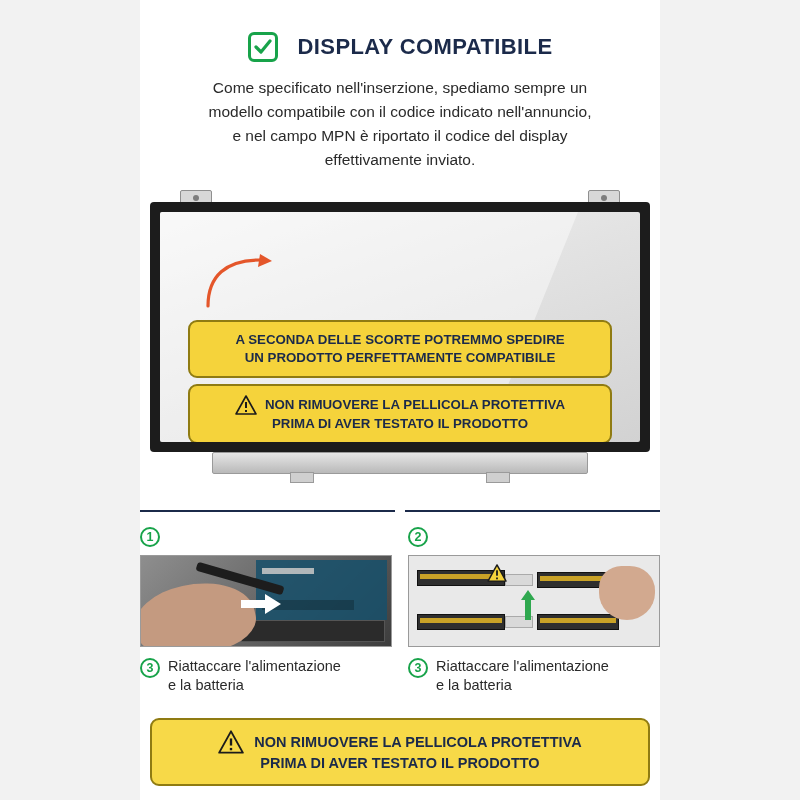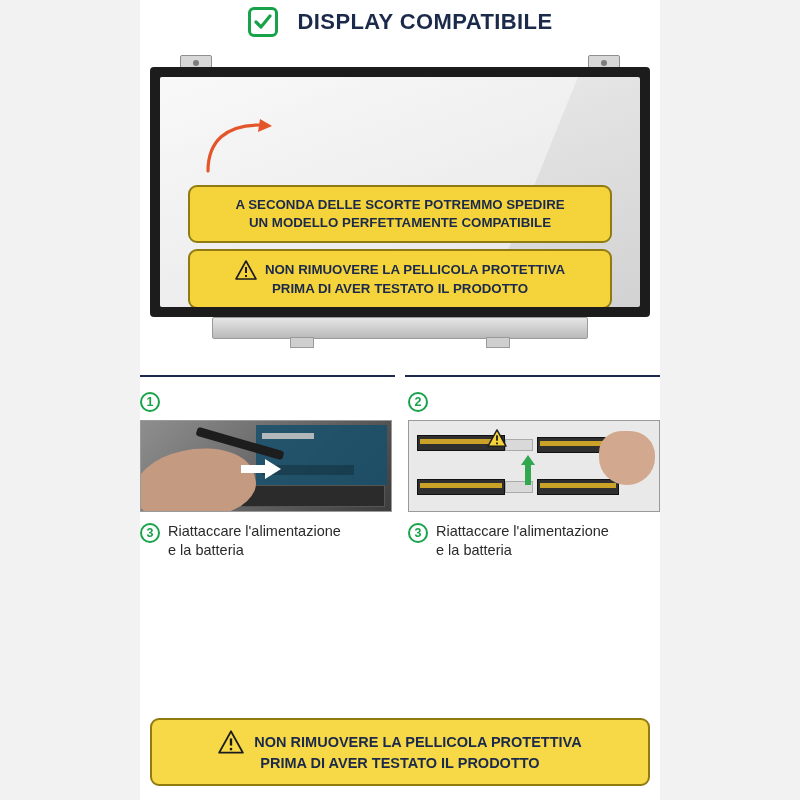--- a/index.html
+++ b/index.html
@@ -37,21 +37,21 @@
     width: 520px;
     height: 800px;
   }
 
   
   .header {
     display: flex;
     align-items: center;
     justify-content: center;
     gap: 20px;
-    margin-top: 7px;
+    margin-top: 32px;
   }
   .check-badge {
     width: 30px;
     height: 30px;
     border-radius: 6px;
     background: #ffffff;
     border: 3px solid #18a34a;
     display: flex;
     align-items: center;
     justify-content: center;
@@ -374,37 +374,43 @@
 
     <div class="header">
       <span class="check-badge">
         <svg width="18" height="18" viewBox="0 0 18 18" aria-hidden="true">
           <polyline points="2,9 7,14 16,3" fill="none" stroke="#18a34a" stroke-width="3.2" stroke-linecap="round" stroke-linejoin="round"></polyline>
         </svg>
       </span>
       <span class="header-title">DISPLAY COMPATIBILE</span>
     </div>
 
+    <div class="intro">
+      <div>Come specificato nell'inserzione, spediamo sempre un</div>
+      <div>modello compatibile con il codice indicato nell'annuncio,</div>
+      <div>e nel campo MPN è riportato il codice del display</div>
+      <div>effettivamente inviato.</div>
+    </div>
 
     <div class="display-wrap">
       <div class="tab l"></div>
       <div class="tab r"></div>
 
       <div class="panel">
         <div class="screen">
           <div class="screen-sheen"></div>
 
           <svg class="arrow-curve" viewBox="0 0 70 55">
             <path d="M6,52 C6,22 24,6 58,6" fill="none" stroke="#e4562a" stroke-width="3.2" stroke-linecap="round"></path>
             <polygon points="58,0 70,7 56,13" fill="#e4562a"></polygon>
           </svg>
 
           <div class="banner banner-1">
             <div>A SECONDA DELLE SCORTE POTREMMO SPEDIRE</div>
-            <div>UN MODELLO PERFETTAMENTE COMPATIBILE</div>
+            <div>UN PRODOTTO PERFETTAMENTE COMPATIBILE</div>
           </div>
 
           <div class="banner banner-2">
             <div class="banner-row">
               <svg class="warn-tri" width="22" height="20" viewBox="0 0 22 20">
                 <polygon points="11,1 21,19 1,19" fill="#f5d33b" stroke="#1b1b1b" stroke-width="1.6" stroke-linejoin="round"></polygon>
                 <rect x="10" y="7" width="2" height="6" fill="#1b1b1b"></rect>
                 <rect x="10" y="15" width="2" height="2" fill="#1b1b1b"></rect>
               </svg>
               <span>NON RIMUOVERE LA PELLICOLA PROTETTIVA</span>

